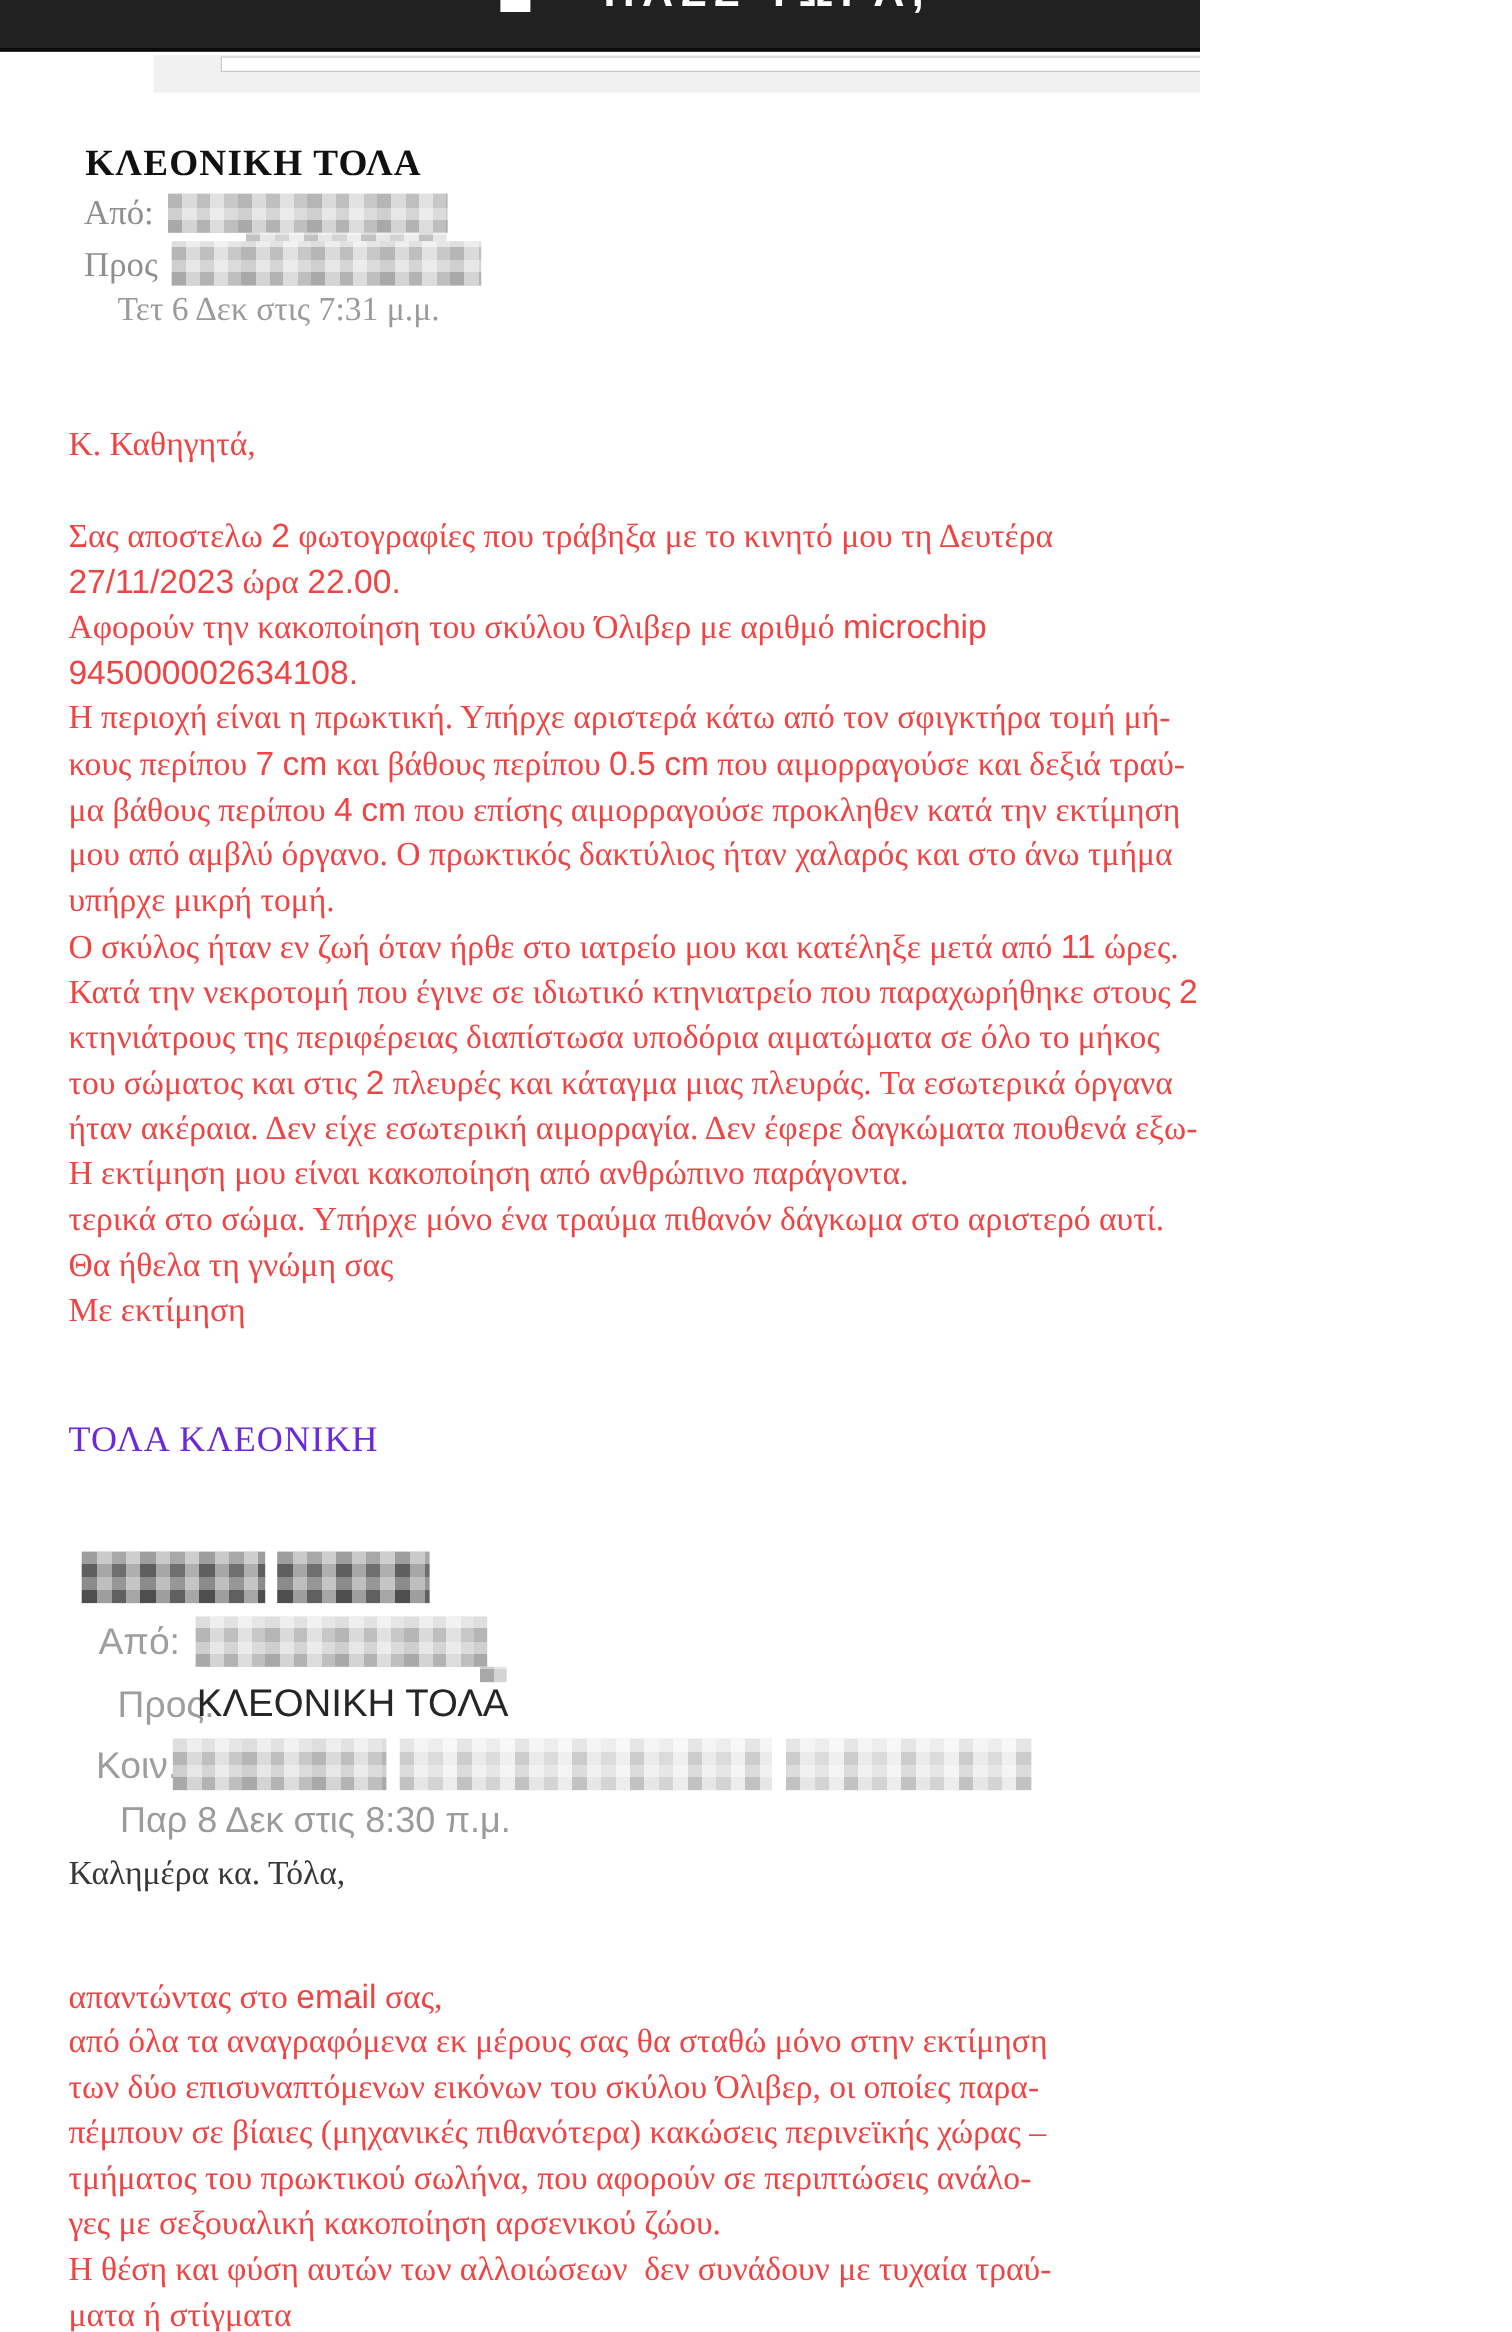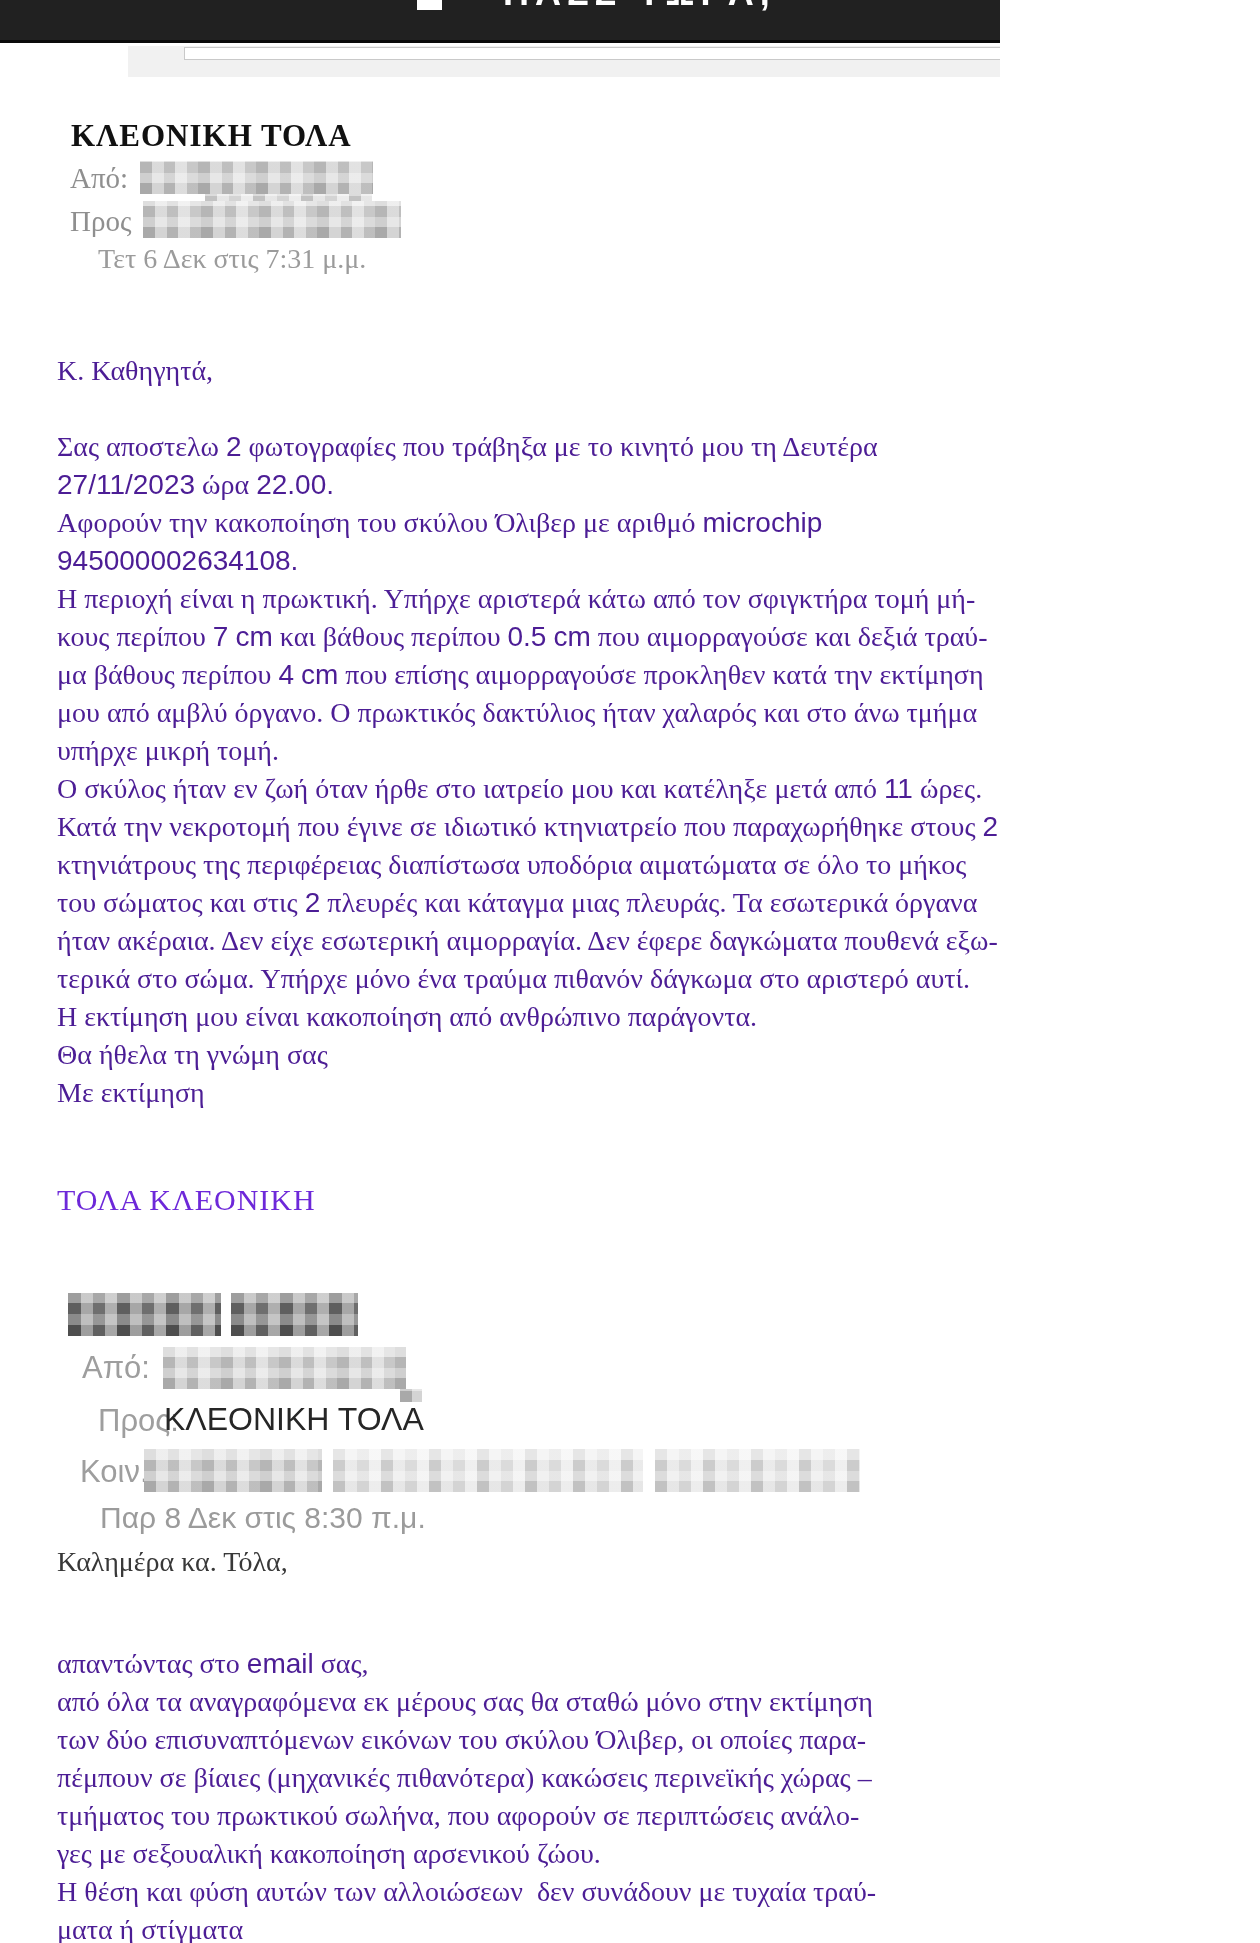--- a/index.html
+++ b/index.html
@@ -52,21 +52,21 @@
       repeating-linear-gradient(90deg, rgba(255,255,255,0) 0 12px, rgba(255,255,255,.6) 12px 24px, rgba(255,255,255,.3) 24px 36px, rgba(255,255,255,.7) 36px 48px),
       repeating-linear-gradient(0deg, #c2c2c2 0 11px, #dcdcdc 11px 21px, #cccccc 21px 32px, #e6e6e6 32px 43px);
   }
   
   .e1-name{
     position:absolute; left:71px; top:118px;
     font-size:31px; font-weight:bold; color:#111111; letter-spacing:1px; white-space:pre;
   }
   .e1-label{position:absolute; font-size:29px; color:#8f8f8f; white-space:pre;}
   .e1-date{position:absolute; left:98px; top:243px; font-size:28px; color:#9b9b9b; white-space:pre;}
-  .bodyblock{position:absolute; left:57px; color:#4c1d95; font-size:28px;}
+  .bodyblock{position:absolute; left:57px; color:#ef4444; font-size:28px;}
   .bodyblock .line{height:38px; line-height:38px; white-space:pre;}
   .lat{font-family:"Liberation Sans", sans-serif;}
   .e1-sig{position:absolute; left:57px; top:1183px; font-size:30px; color:#6d28d9; letter-spacing:1px; white-space:pre;}
   
   .e2-label{
     position:absolute; font-family:"Liberation Sans", sans-serif;
     font-size:31px; color:#9e9e9e; white-space:pre;
   }
   .e2-to-value{
     position:absolute; left:164px; top:1401px;
@@ -115,22 +115,22 @@
       <div class="line">Η περιοχή είναι η πρωκτική. Υπήρχε αριστερά κάτω από τον σφιγκτήρα τομή μή-</div>
       <div class="line">κους περίπου <span class="lat">7</span> <span class="lat">cm</span> και βάθους περίπου <span class="lat">0.5</span> <span class="lat">cm</span> που αιμορραγούσε και δεξιά τραύ-</div>
       <div class="line">μα βάθους περίπου <span class="lat">4</span> <span class="lat">cm</span> που επίσης αιμορραγούσε προκληθεν κατά την εκτίμηση</div>
       <div class="line">μου από αμβλύ όργανο. Ο πρωκτικός δακτύλιος ήταν χαλαρός και στο άνω τμήμα</div>
       <div class="line">υπήρχε μικρή τομή.</div>
       <div class="line">Ο σκύλος ήταν εν ζωή όταν ήρθε στο ιατρείο μου και κατέληξε μετά από <span class="lat">11</span> ώρες.</div>
       <div class="line">Κατά την νεκροτομή που έγινε σε ιδιωτικό κτηνιατρείο που παραχωρήθηκε στους <span class="lat">2</span></div>
       <div class="line">κτηνιάτρους της περιφέρειας διαπίστωσα υποδόρια αιματώματα σε όλο το μήκος</div>
       <div class="line">του σώματος και στις <span class="lat">2</span> πλευρές και κάταγμα μιας πλευράς. Τα εσωτερικά όργανα</div>
       <div class="line">ήταν ακέραια. Δεν είχε εσωτερική αιμορραγία. Δεν έφερε δαγκώματα πουθενά εξω-</div>
+      <div class="line">Η εκτίμηση μου είναι κακοποίηση από ανθρώπινο παράγοντα.</div>
       <div class="line">τερικά στο σώμα. Υπήρχε μόνο ένα τραύμα πιθανόν δάγκωμα στο αριστερό αυτί.</div>
-      <div class="line">Η εκτίμηση μου είναι κακοποίηση από ανθρώπινο παράγοντα.</div>
       <div class="line">Θα ήθελα τη γνώμη σας</div>
       <div class="line">Με εκτίμηση</div>
     </div>
 
   <div class="e1-sig">ΤΟΛΑ ΚΛΕΟΝΙΚΗ</div>
 
   <div class="pix dark" style="left:68px; top:1293px; width:153px; height:43px;"></div>
   <div class="pix dark" style="left:231px; top:1293px; width:127px; height:43px;"></div>
 
   <div class="e2-label" style="left:82px; top:1350px;">Από:</div>

